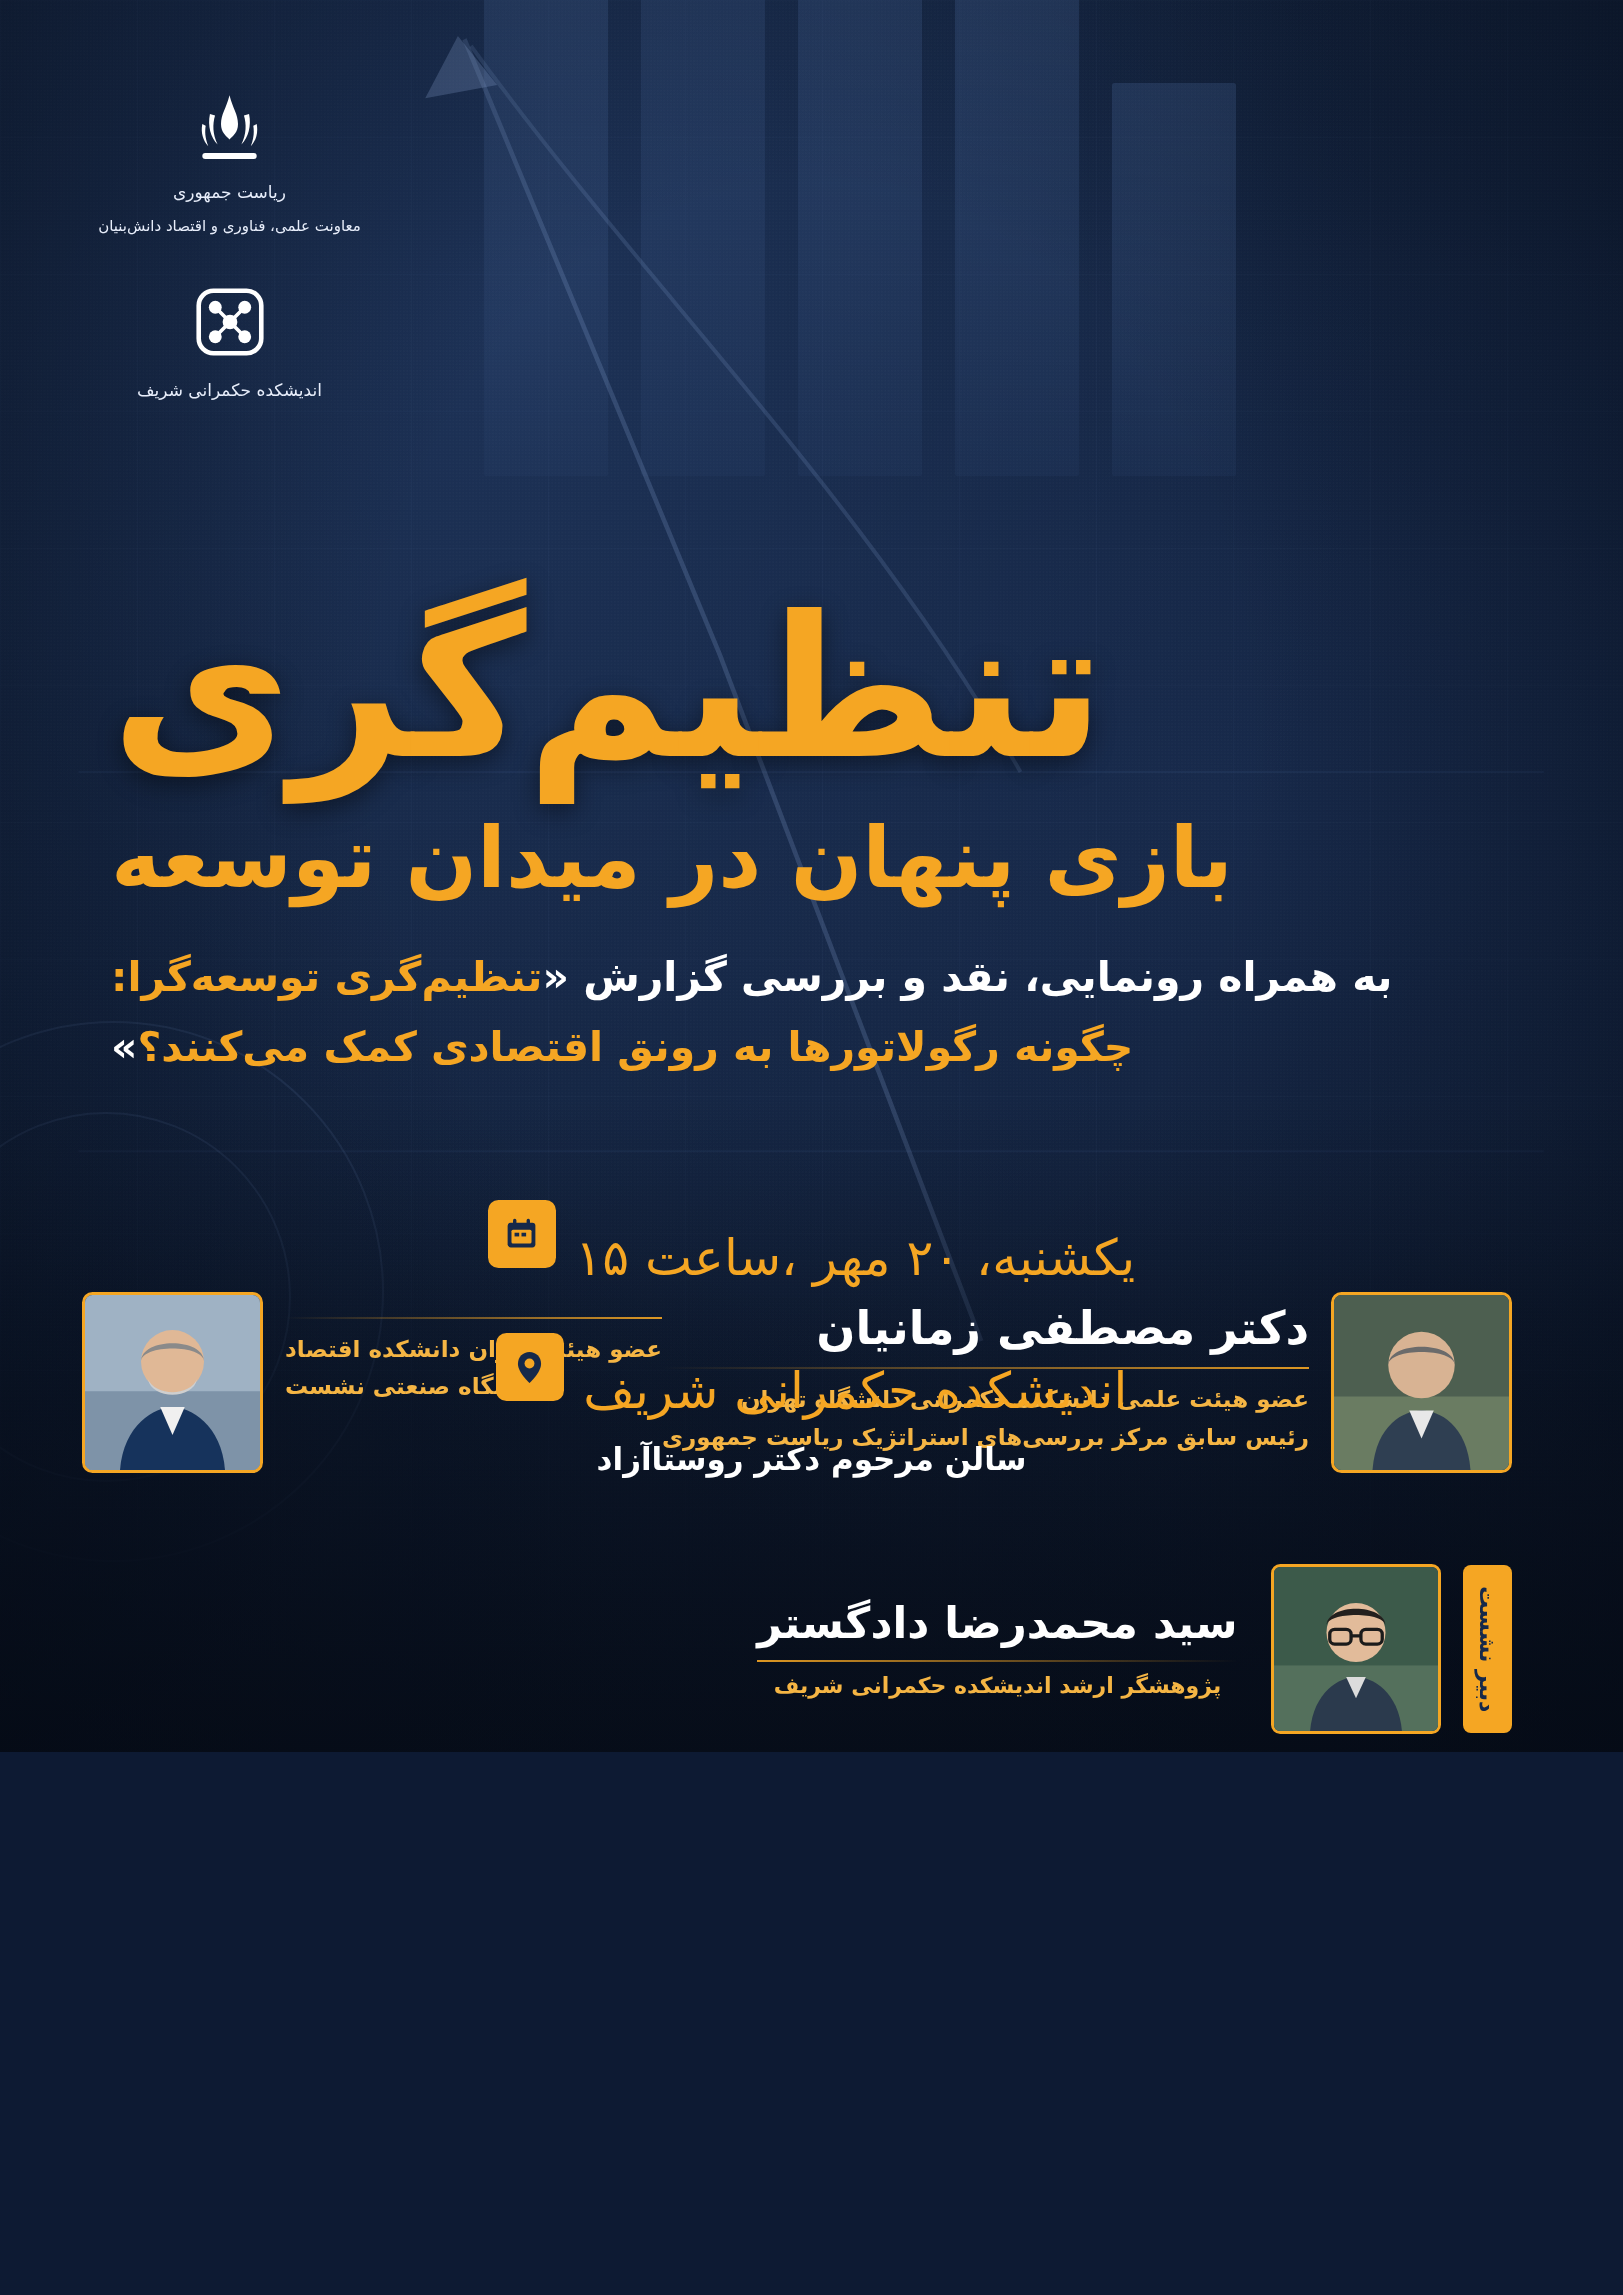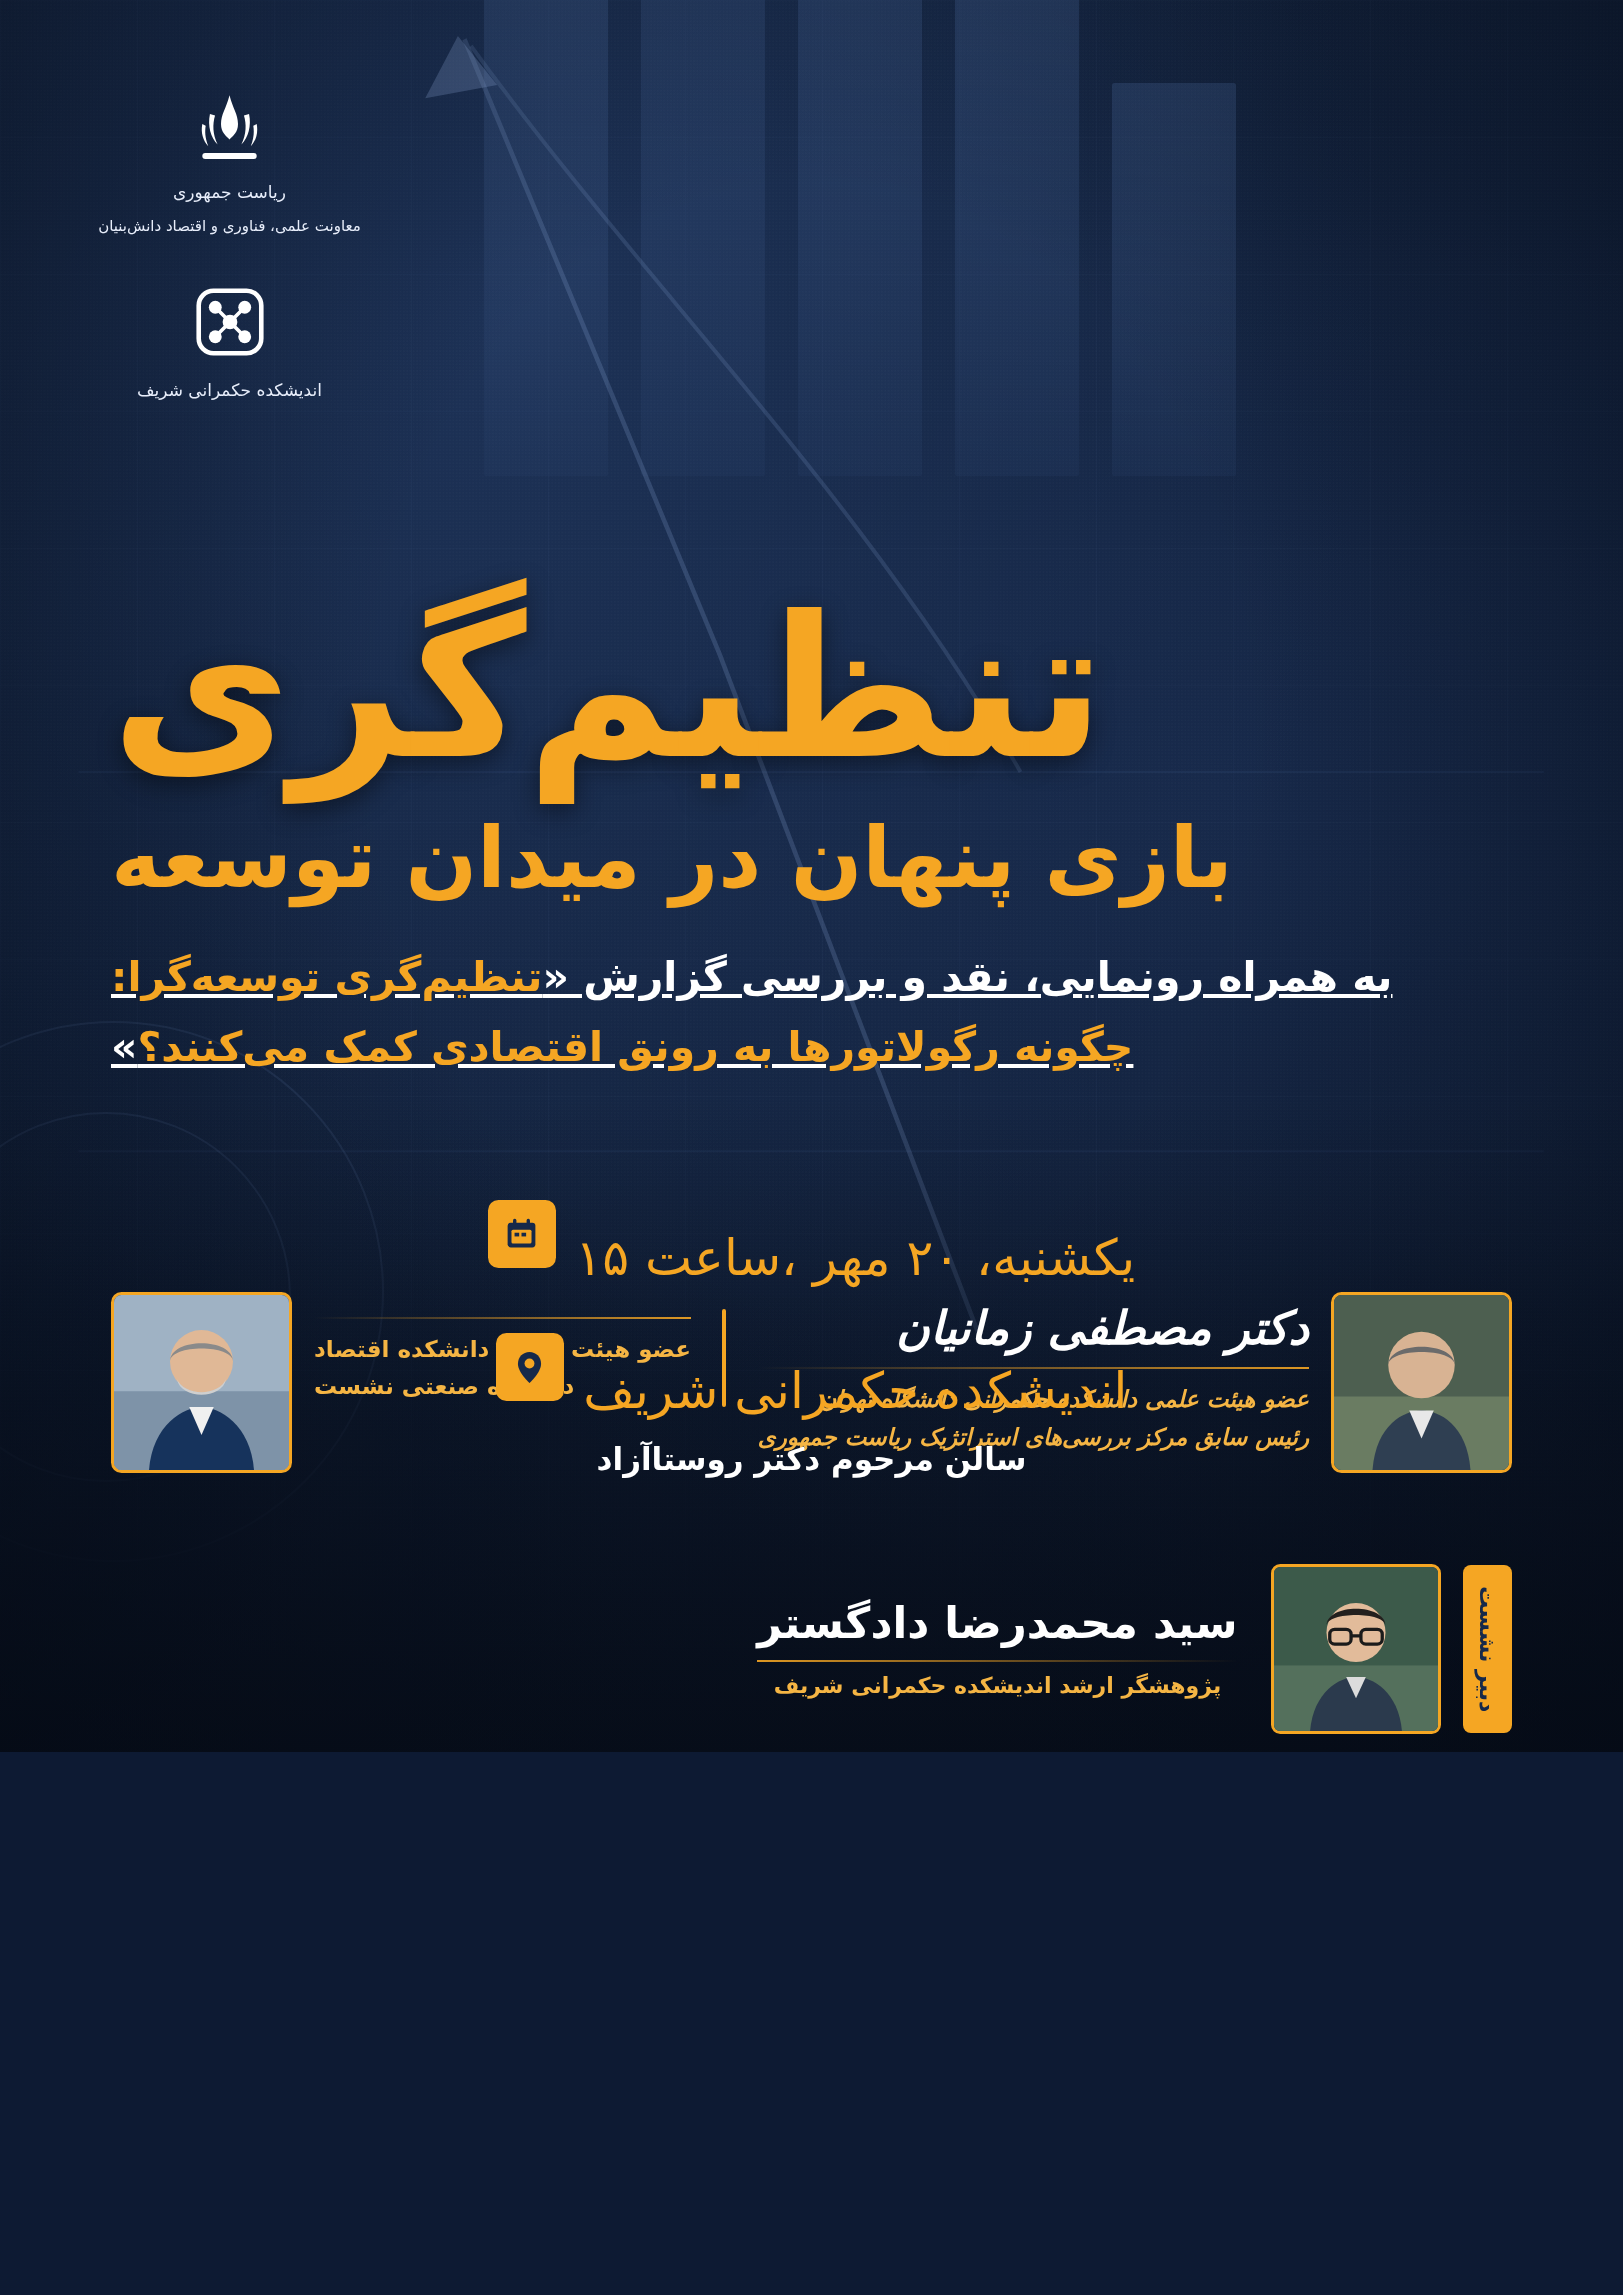--- a/index.html
+++ b/index.html
@@ -101,21 +101,20 @@
     line-height: 1.18;
     direction: rtl;
   }
   .title-desc {
     margin-top: 34px;
     font-size: 41px;
     font-weight: 700;
     line-height: 1.72;
     color: #ffffff;
     direction: rtl;
-    text-decoration: underline;
   }
   .title-desc .hl { color: #f5a623; }
 
   
   .speakers {
     position:absolute;
     top: 1292px;
     right: 111px;
     left: 111px;
     display:flex;
@@ -160,21 +159,21 @@
     white-space: nowrap;
   }
   .divider-bar {
     width: 3.9px;
     height: 98px;
     background: #f5a623;
     border-radius: 2px;
     margin-top: 17px;
   }
   .speaker.left .speaker-text { text-align: left; }
-  .speaker.right .speaker-text { text-align: right; font-style: italic; }
+  .speaker.right .speaker-text { text-align: right; }
 
   
   .moderator {
     position:absolute;
     top: 1564px;
     right: 111px;
     left: 111px;
     display:flex;
     justify-content: flex-start;
     align-items: center;

